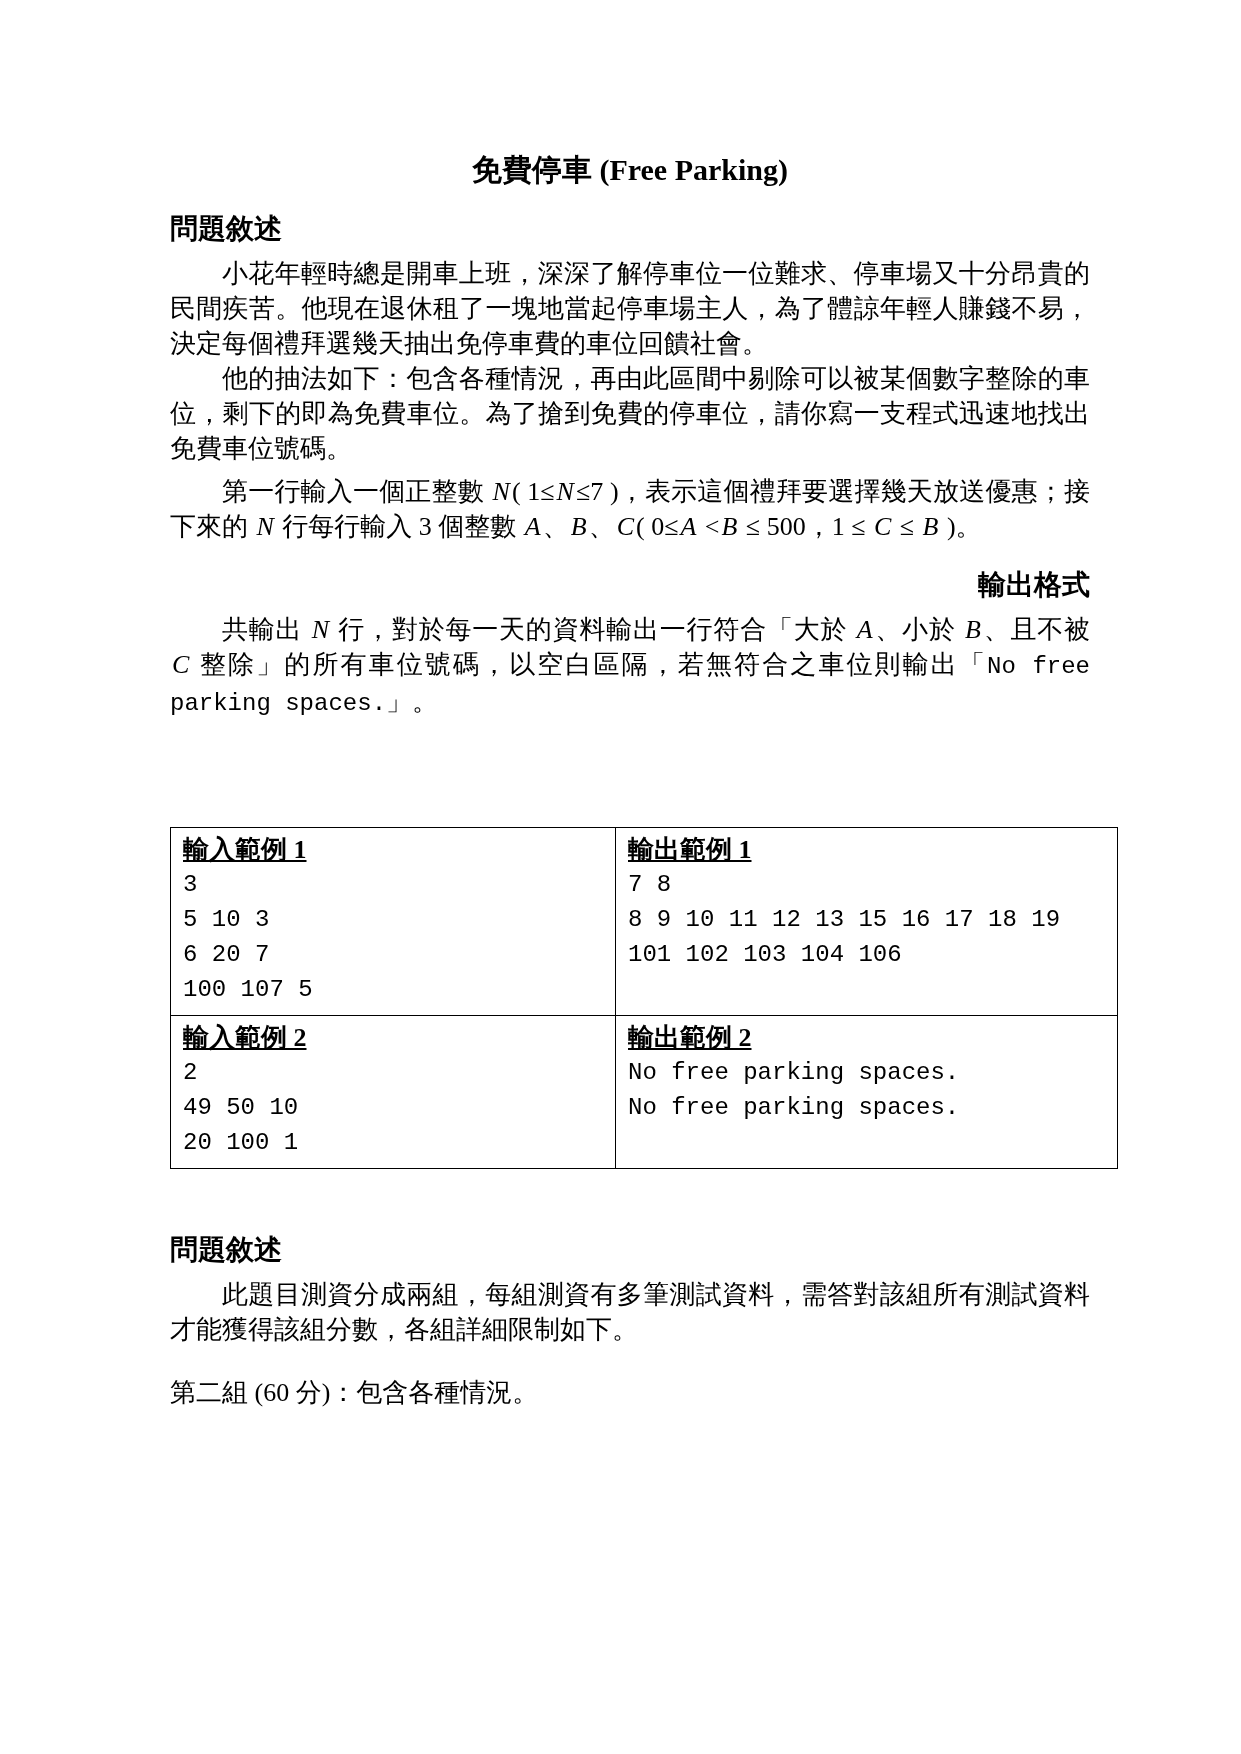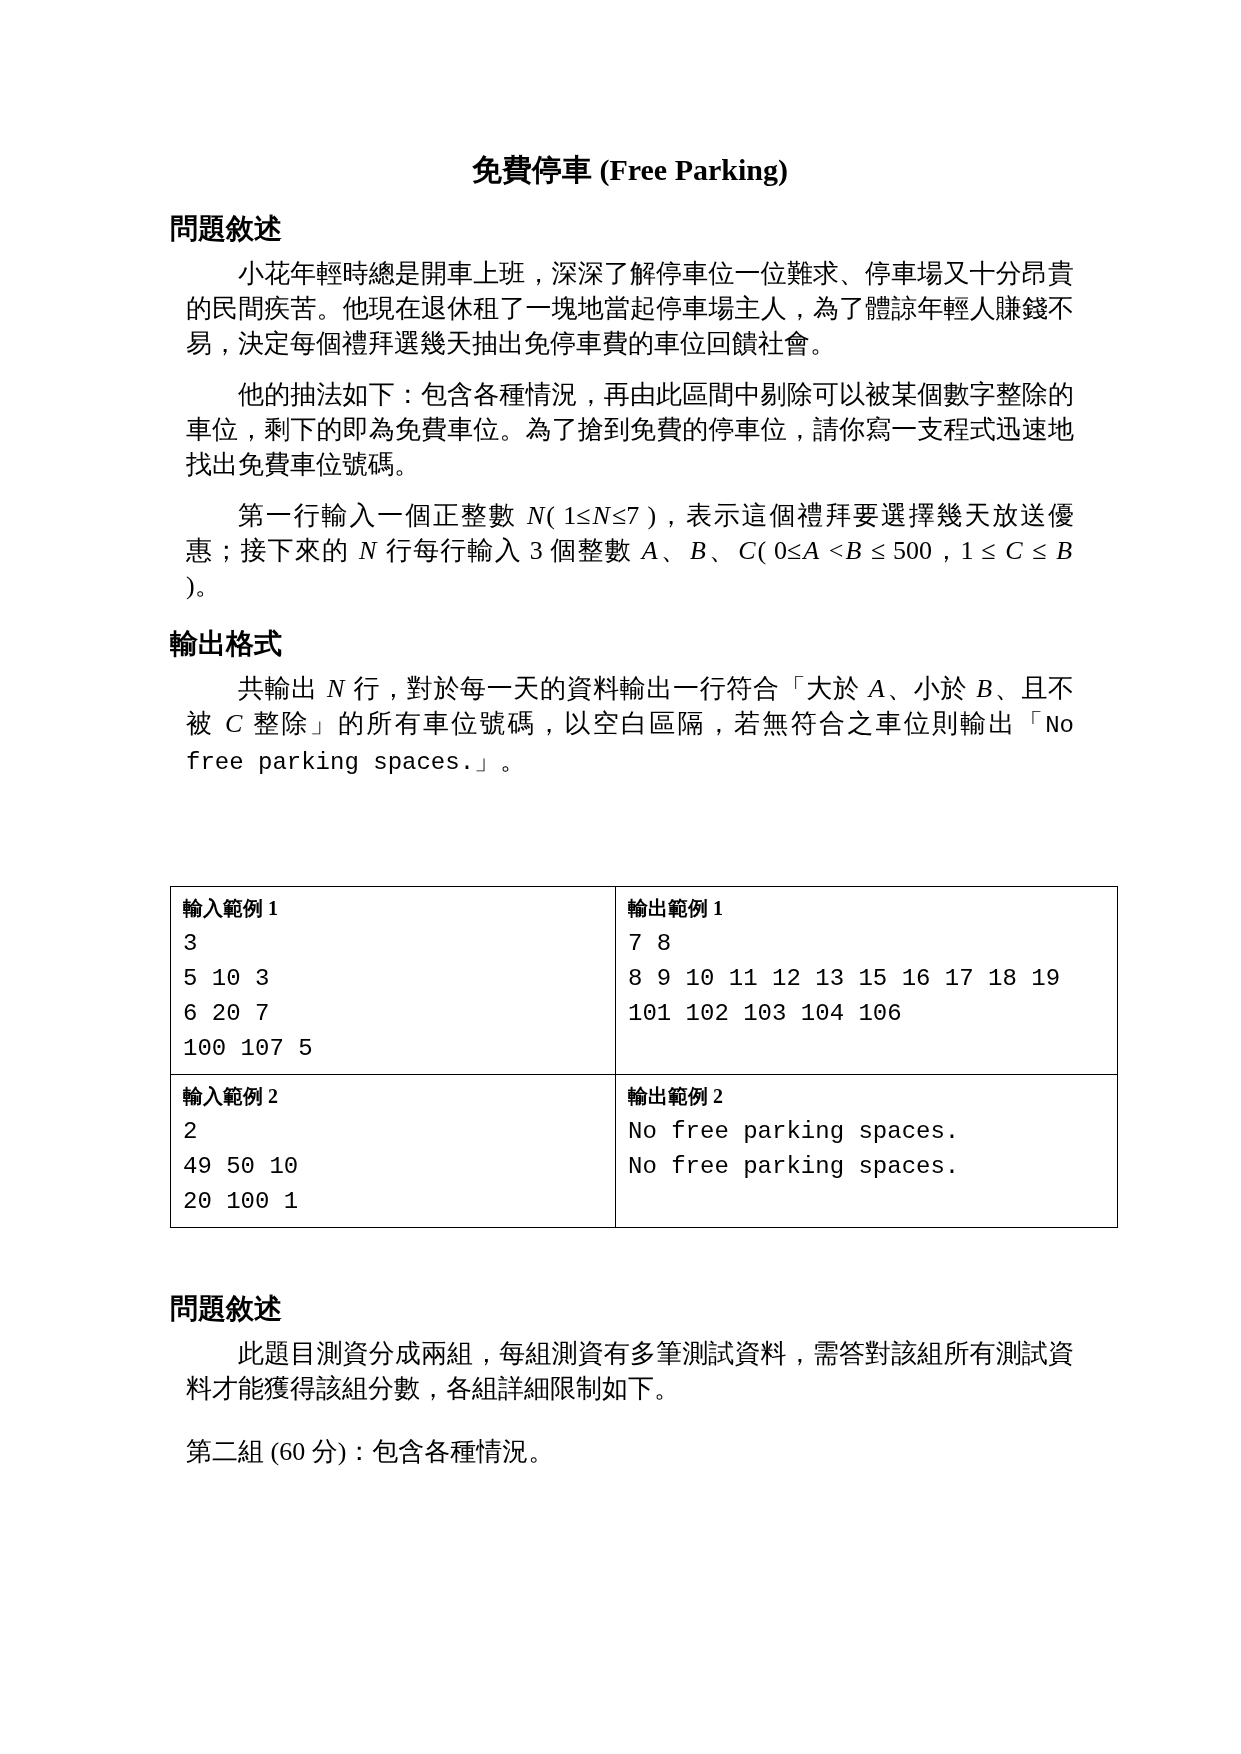--- a/index.html
+++ b/index.html
@@ -23,24 +23,24 @@
     margin:0;
   }
   h2.sec {
     font-size:28px;
     line-height:38px;
     font-weight:bold;
     margin:0;
   }
   h2.sec-problem { margin-top:20px; }
   h2.sec-input   { margin-top:26px; }
-  h2.sec-output  { margin-top:22px; }
+  h2.sec-output  { margin-top:22px;text-align:right; }
   h2.sec-scoring { margin-top:62px; }
   p.body-p {
-    margin:16px;
+    margin:0;
     text-align:justify;
   }
   p.first { margin-top:8px; }
   .indent { text-indent:2em; }
   .var {
     font-style:italic;
     font-family:"Liberation Serif","DejaVu Serif",serif;
     padding:0 2px;
   }
   .code {
@@ -55,22 +55,23 @@
   }
   table.examples td {
     border:1.5px solid #000000;
     vertical-align:top;
     padding:4px 12px 8px 12px;
   }
   td.col-input  { width:420px; }
   td.col-output { width:477px; }
   .cell-label {
     font-weight:bold;
-    font-size:20px;
+    font-size:26px;
     line-height:35px;
+    text-decoration:underline;
   }
   .mono-line {
     font-family:"Liberation Mono","DejaVu Sans Mono",monospace;
     font-size:24px;
     line-height:35px;
     white-space:pre;
   }
   .groups { margin-top:28px; }
   .group-line { line-height:35px; margin:0; text-align:left; }
 </style>

